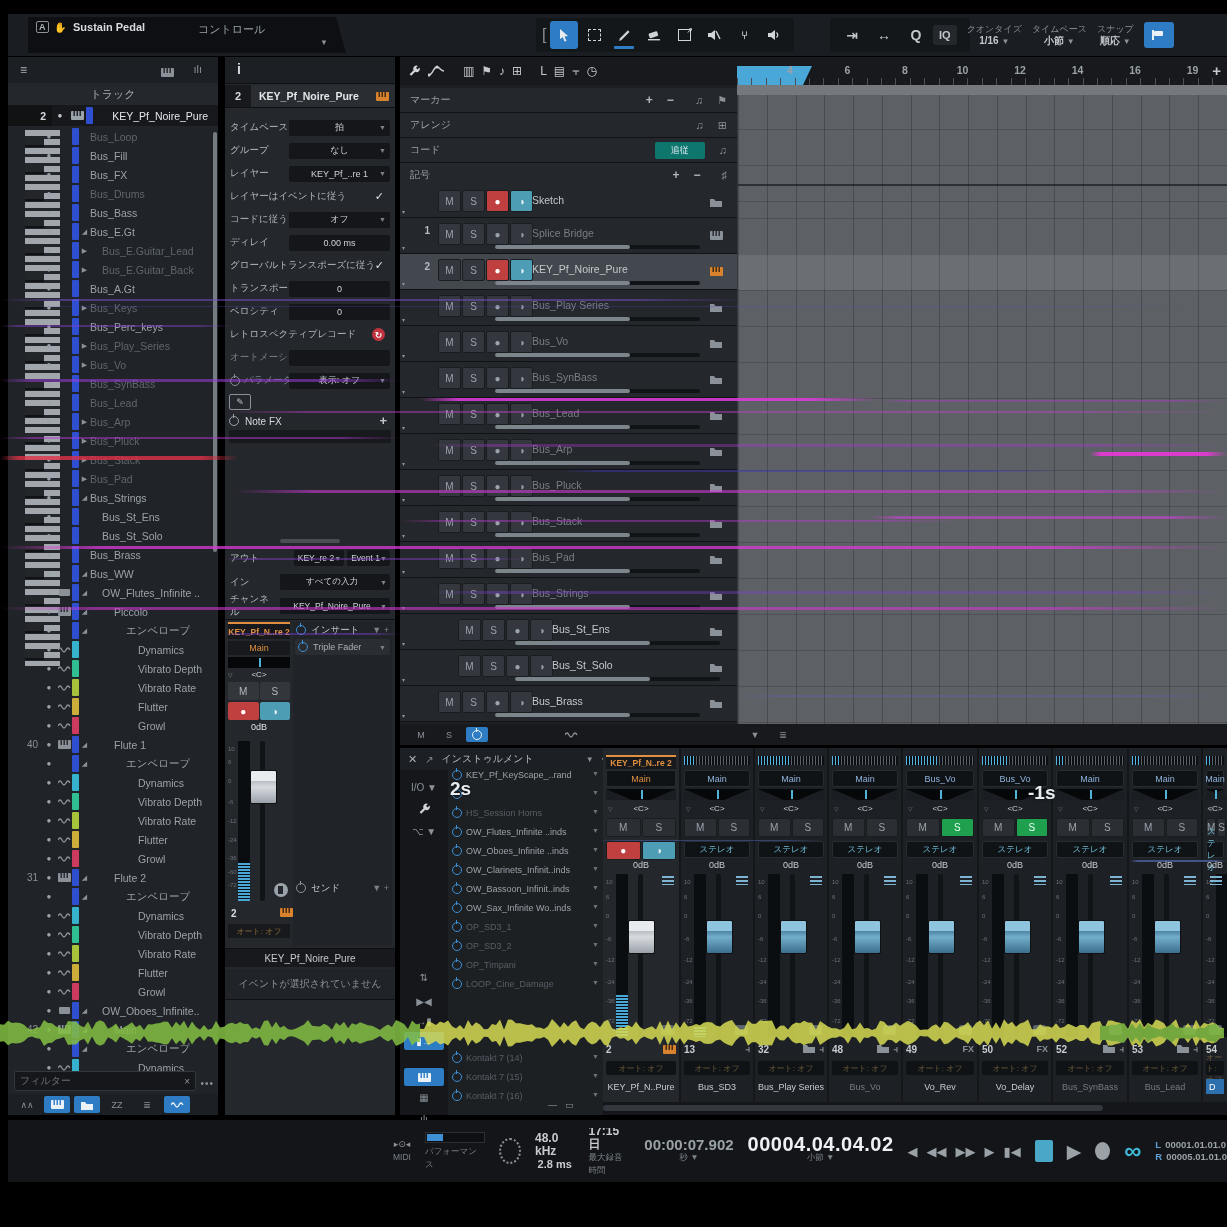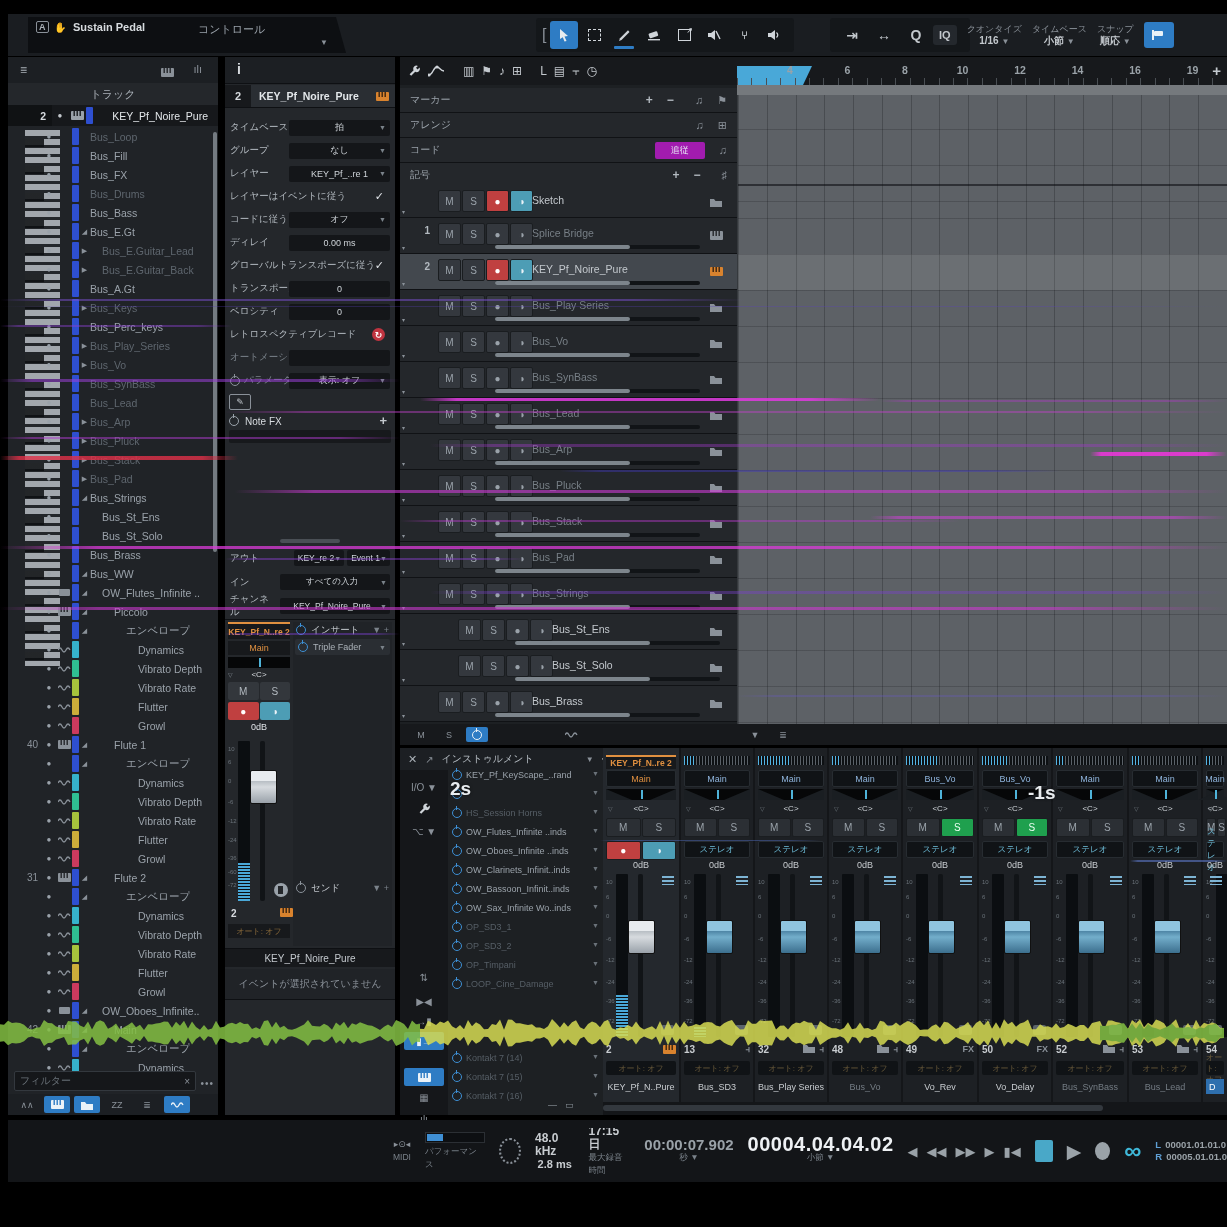--- a/index.html
+++ b/index.html
@@ -124,21 +124,21 @@
   #loopband{position:absolute;left:0px;top:9px;width:75px;height:19px;background:#49a8d8;clip-path:polygon(0 0,100% 0,88% 100%,0 100%);}
   .rnum{position:absolute;top:7px;transform:translateX(-50%);font-size:10.5px;color:#9aa2a8;font-weight:bold;}
   #rticks{position:absolute;left:0;bottom:0;width:100%;height:7px;background:repeating-linear-gradient(90deg,#4a4f54 0 1px,transparent 1px 14.4px);}
   #graystrip{position:absolute;left:337px;top:28px;width:490px;height:10px;background:#75797d;border-bottom:1px solid #3a3e42;}
   #arr-plus{position:absolute;right:6px;top:5px;color:#c3c8cd;font-size:15px;font-weight:bold;}
   #lanes{position:absolute;left:0;top:31px;width:337px;}
   .lane{height:24px;display:flex;align-items:center;padding:0 10px;border-bottom:1px solid #101215;background:#24272b;position:relative;}
   .lane .ll{font-size:10px;color:#9aa2aa;flex:1;}
   .lane .pm{color:#b3bac0;font-weight:bold;font-size:12px;margin:0 7px;}
   .lane .li{color:#8a9199;font-size:11px;margin-left:14px;}
-  .chord-btn{background:#a21caf;color:#eaf2f8;font-size:9px;padding:2px 16px;border-radius:2px;}
+  .chord-btn{background:#0f766e;color:#eaf2f8;font-size:9px;padding:2px 16px;border-radius:2px;}
   #arr-tracks{position:absolute;left:0;top:128px;width:337px;}
   .atrack{position:relative;border-bottom:1px solid #101215;background:#24272b;}
   .atrack.sel{background:#43484e;}
   .at-num{position:absolute;left:14px;top:7px;width:16px;text-align:right;font-size:10px;color:#b3bac0;font-weight:bold;}
   .msrow{position:absolute;left:38px;top:5px;display:flex;gap:1px;}
   .msrow span{width:21px;height:20px;background:#34383e;border:1px solid #1a1d20;color:#9aa2aa;font-size:10px;display:flex;align-items:center;justify-content:center;border-radius:2px;}
   .msrow span.rec{background:#c04040;color:#fff;}
   .msrow span.mon{background:#4d9db5;color:#eaf2f8;}
   .at-name{position:absolute;left:132px;top:9px;font-size:10.5px;color:#c3c8cd;white-space:nowrap;}
   .at-name.dim{color:#777f86;}

